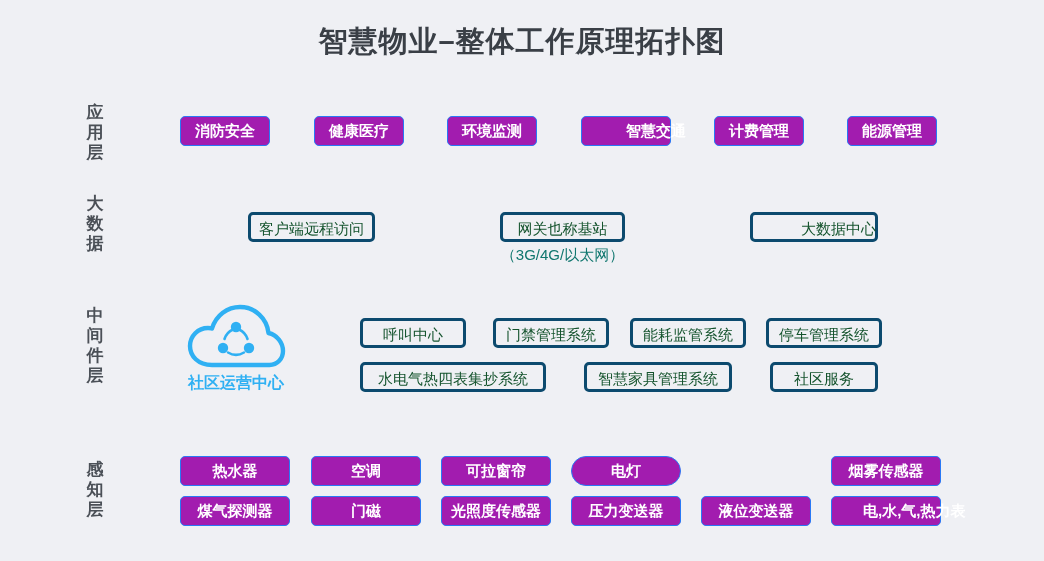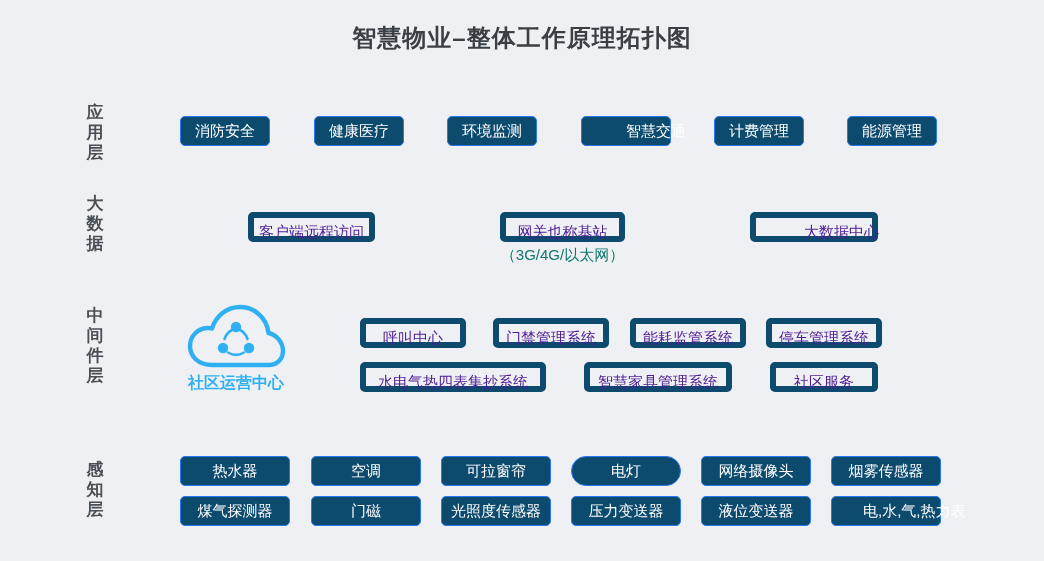--- a/index.html
+++ b/index.html
@@ -21,21 +21,21 @@
     height: 561px;
   }
 
   
   .title {
     position: absolute;
     top: 22px;
     left: 0;
     width: 1044px;
     text-align: center;
-    font-size: 24px;
+    font-size: 29px;
     font-weight: bold;
     letter-spacing: 1px;
     color: #3a3f46;
   }
 
   
   .row-label {
     position: absolute;
     left: 80px;
     width: 30px;
@@ -52,29 +52,29 @@
     position: absolute;
     box-sizing: border-box;
     height: 30px;
     line-height: 28px;
     text-align: center;
     font-size: 15px;
     border-radius: 5px;
     white-space: nowrap;
   }
   .pill.filled {
-    background: #0c4a6e;
+    background: #a21caf;
     color: #ffffff;
     border: 1px solid #2979f5;
-    font-weight: normal;
+    font-weight: bold;
   }
   .pill.outline {
     background: transparent;
-    color: #4c1d95;
-    border: 6px solid #0c4a6e;
+    color: #14532d;
+    border: 3px solid #0c4a6e;
     font-weight: normal;
   }
 
   
   .sub-caption {
     position: absolute;
     font-size: 15px;
     color: #0f766e;
     white-space: nowrap;
     text-align: center;
@@ -146,21 +146,20 @@
   <div class="pill outline" style="left:766px; top:318px; width:116px;">停车管理系统</div>
 
   <div class="pill outline" style="left:360px; top:362px; width:186px;">水电气热四表集抄系统</div>
   <div class="pill outline" style="left:584px; top:362px; width:148px;">智慧家具管理系统</div>
   <div class="pill outline" style="left:770px; top:362px; width:108px;">社区服务</div>
 
   <div class="pill filled" style="left:180px; top:456px; width:110px;">热水器</div>
   <div class="pill filled" style="left:311px; top:456px; width:110px;">空调</div>
   <div class="pill filled" style="left:441px; top:456px; width:110px;">可拉窗帘</div>
   <div class="pill filled" style="left:571px; top:456px; width:110px;border-radius:15px;">电灯</div>
-  <div class="pill filled" style="left:701px; top:456px; width:110px;">网络摄像头</div>
   <div class="pill filled" style="left:180px; top:496px; width:110px;">煤气探测器</div>
 
   <div class="pill filled" style="left:831px; top:456px; width:110px;">烟雾传感器</div>
   <div class="pill filled" style="left:311px; top:496px; width:110px;">门磁</div>
   <div class="pill filled" style="left:441px; top:496px; width:110px;">光照度传感器</div>
   <div class="pill filled" style="left:571px; top:496px; width:110px;">压力变送器</div>
   <div class="pill filled" style="left:701px; top:496px; width:110px;">液位变送器</div>
   <div class="pill filled" style="left:831px; top:496px; width:110px;padding-left:31px;">电,水,气,热力表</div>
 
 </div>

